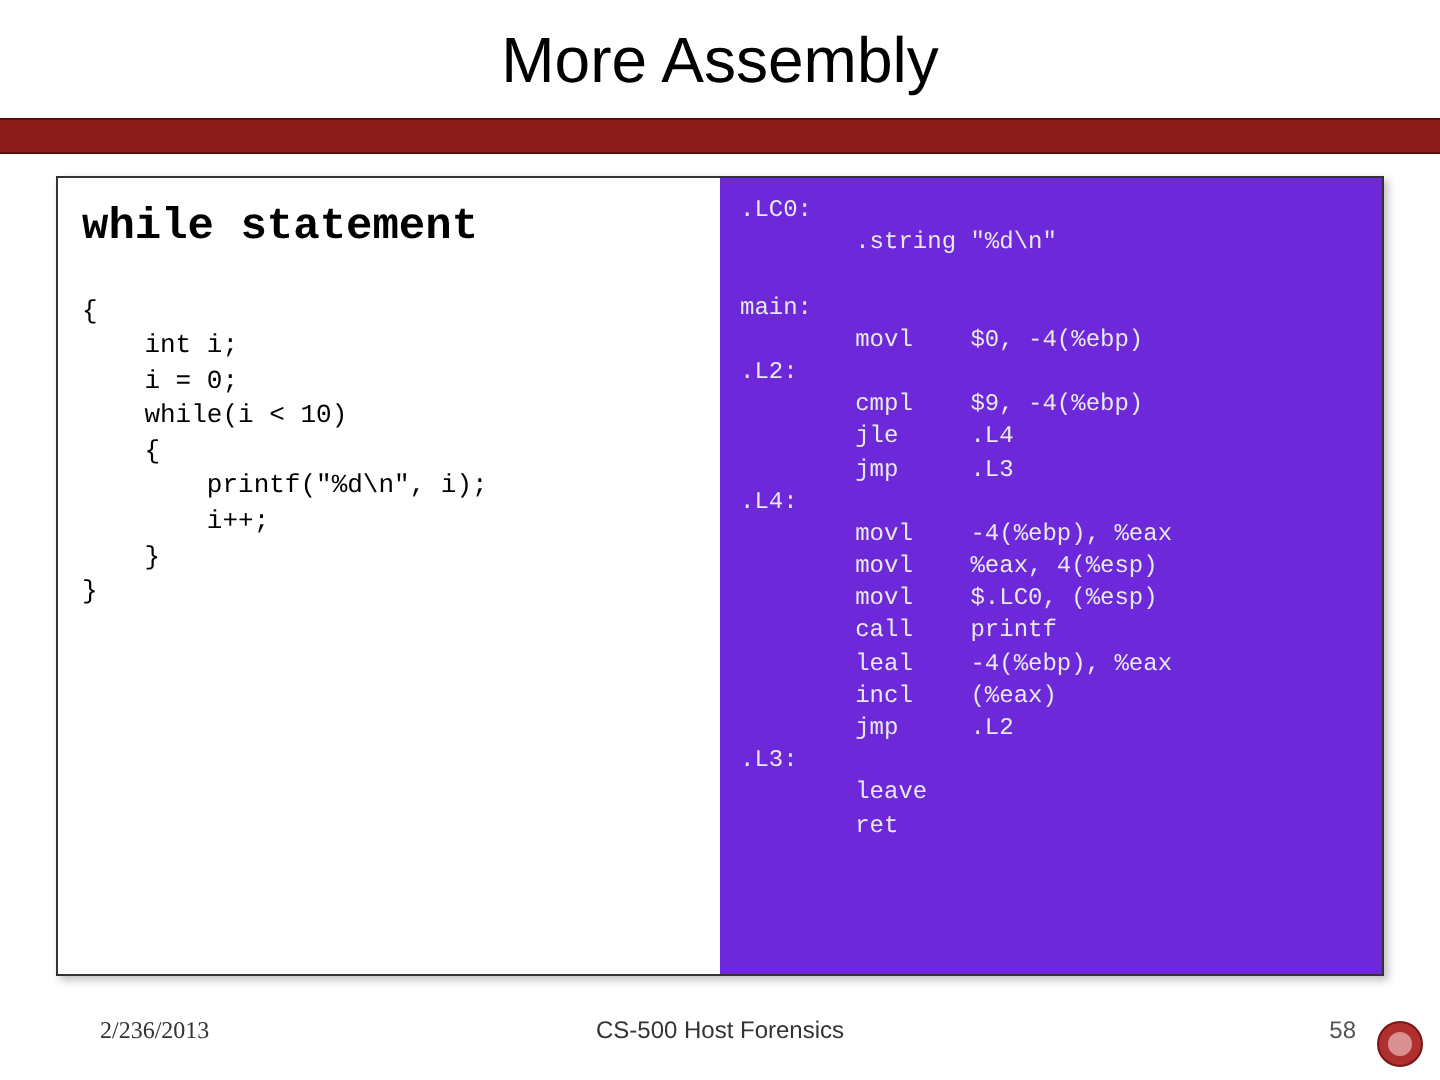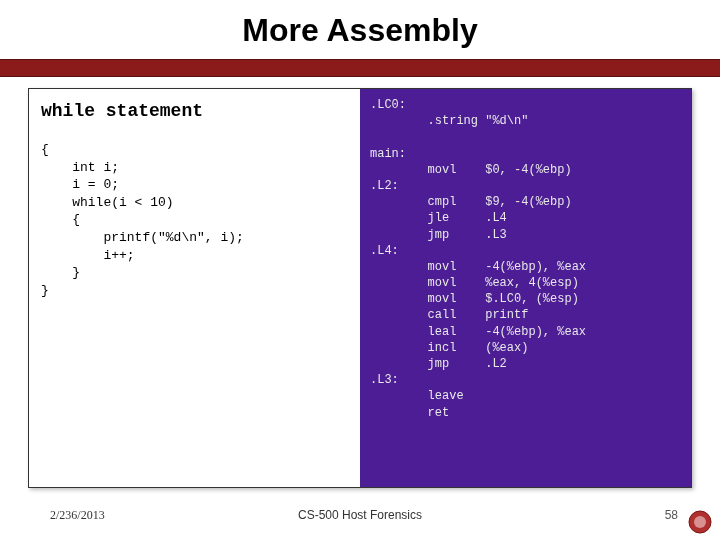--- a/index.html
+++ b/index.html
@@ -7,21 +7,21 @@
     width: 720px;
     height: 540px;
     background: #fff;
     font-family: Arial, Helvetica, sans-serif;
     position: relative;
     overflow: hidden;
   }
   .title {
     text-align: center;
     font-size: 32px;
-    font-weight: bold;
+    font-weight: normal;
     color: #000;
     padding: 12px 0 10px 0;
   }
   .red-bar {
     width: 100%;
     height: 18px;
     background: #8b1a1a;
     border-top: 1px solid #5a0f0f;
     border-bottom: 1px solid #5a0f0f;
   }
@@ -38,32 +38,32 @@
   .left-pane {
     width: 50%;
     background: #fff;
     padding: 10px 12px;
     font-family: "Courier New", monospace;
     font-size: 14px;
     color: #000;
     line-height: 1.35;
   }
   .left-pane .heading {
-    font-size: 18px;
+    font-size: 22px;
     font-weight: bold;
     margin-bottom: 18px;
   }
   .left-pane pre {
     font-family: "Courier New", monospace;
     white-space: pre;
     font-size: 13px;
   }
   .right-pane {
     width: 50%;
-    background: #4c1d95;
+    background: #6d28d9;
     color: #e8e8e8;
     padding: 8px 10px;
     font-family: "Courier New", monospace;
     font-size: 12px;
     line-height: 1.35;
     white-space: pre;
   }
   .footer {
     position: absolute;
     bottom: 12px;

